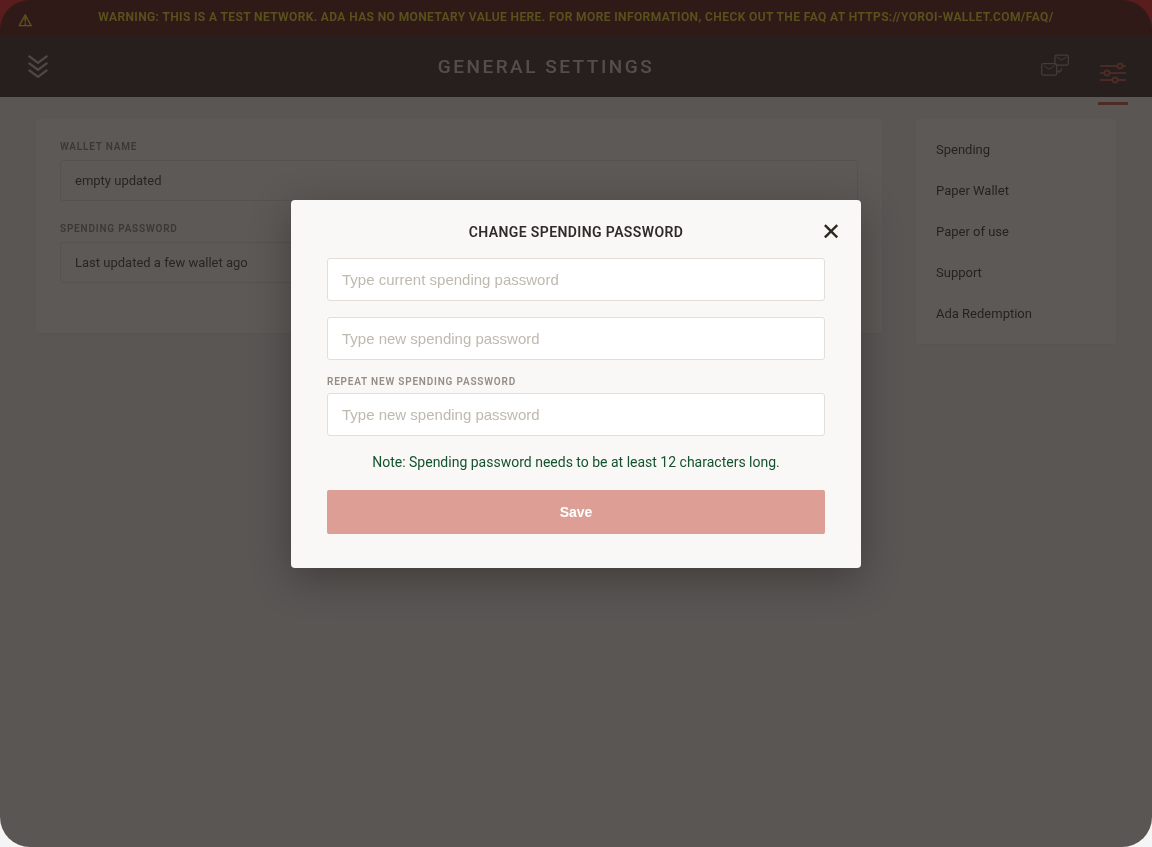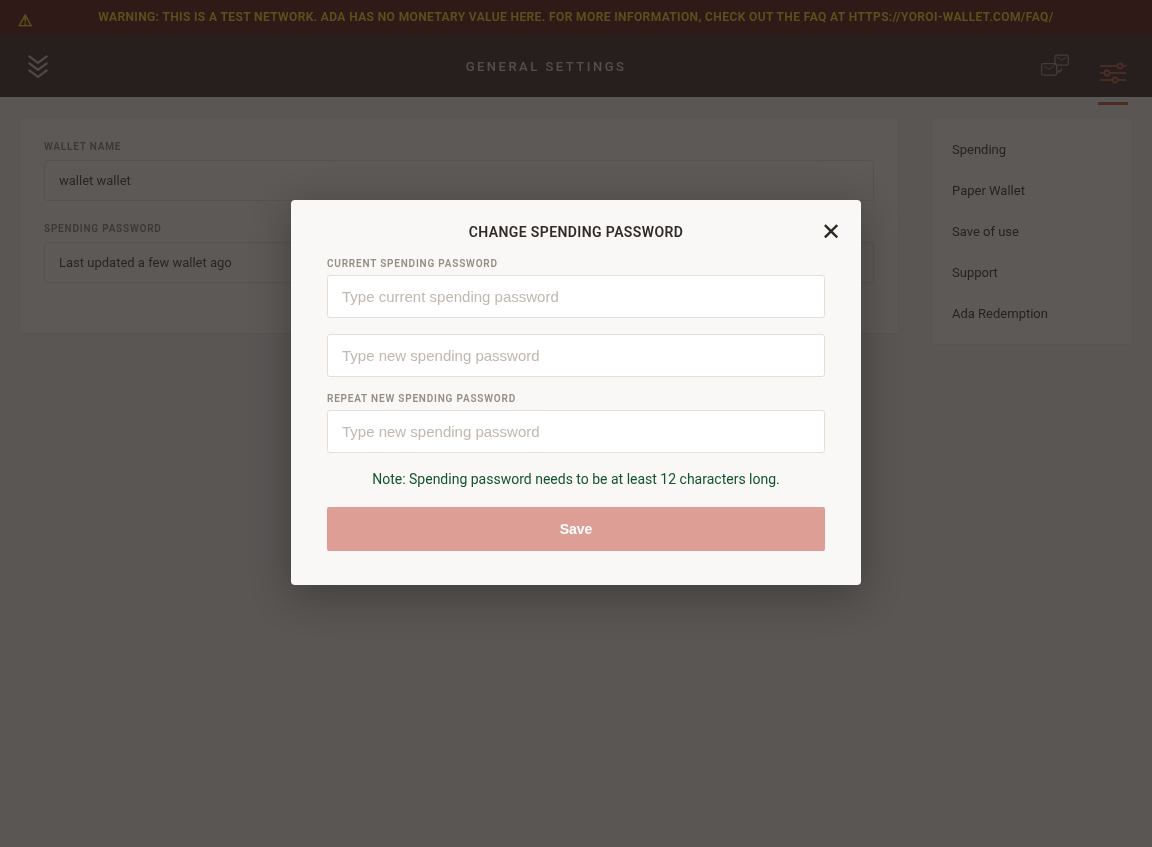--- a/index.html
+++ b/index.html
@@ -36,35 +36,35 @@
     height: 62px;
     display: flex;
     align-items: center;
     justify-content: space-between;
     padding: 0 24px;
     position: relative;
   }
   .topnav .logo svg { width: 28px; height: 28px; }
   .topnav .title {
     color: #dcd7d2;
-    font-size: 13px;
+    font-size: 19px;
     letter-spacing: 2.5px;
     font-weight: 500;
   }
   .topnav .right-icons {
     display: flex;
     gap: 28px;
     align-items: center;
   }
   .topnav .ic { width: 30px; height: 30px; display: flex; align-items: center; justify-content: center; }
   .topnav .settings-ic { border-bottom: 3px solid #c65e4f; padding-bottom: 16px; margin-bottom: -16px; height: 46px; margin-top: 16px;}
 
   .content {
     display: flex;
-    padding: 22px 20px;
+    padding: 22px 36px;
     gap: 34px;
     align-items: flex-start;
   }
 
   .main-panel {
     flex: 1;
     background: #fff;
     border-radius: 3px;
     box-shadow: 0 1px 3px rgba(0,0,0,0.06);
     padding: 22px 24px 28px;
@@ -118,20 +118,21 @@
 
   
   .overlay {
     position: absolute;
     inset: 0;
     background: rgba(30, 25, 22, 0.72);
     display: flex;
     align-items: flex-start;
     justify-content: center;
     padding-top: 200px;
+    border-radius: 30px;
   }
   .modal {
     background: #f9f8f6;
     width: 570px;
     border-radius: 4px;
     padding: 24px 36px 34px;
     position: relative;
     box-shadow: 0 10px 40px rgba(0,0,0,0.3);
   }
   .modal-title {
@@ -231,50 +232,49 @@
     </div>
   </div>
 </div>
 
 <div class="content">
   <div class="main-panel">
 
     <div class="field-group">
       <div class="field-label">WALLET NAME</div>
       <div class="field-box">
-        <span>wallet wallet</span>
+        <span>empty updated</span>
       </div>
     </div>
 
     <div class="field-group">
       <div class="field-label">SPENDING PASSWORD</div>
       <div class="field-box">
         <span>Last updated a few wallet ago</span>
         <span class="change-link">change</span>
       </div>
     </div>
 
   </div>
 
   <div class="side-panel">
     <div class="side-item"><span>Spending</span></div>
     <div class="side-item"><span>Paper Wallet</span></div>
-    <div class="side-item"><span>Save of use</span></div>
+    <div class="side-item"><span>Paper of use</span></div>
     <div class="side-item"><span>Support</span></div>
     <div class="side-item"><span>Ada Redemption</span></div>
   </div>
 </div>
 
 <div class="overlay">
   <div class="modal">
     <div class="modal-title">CHANGE SPENDING PASSWORD</div>
     <button class="modal-close">✕</button>
 
     <div class="modal-field">
-      <div class="modal-label">CURRENT SPENDING PASSWORD</div>
       <input type="password" class="modal-input" placeholder="Type current spending password" style="">
     </div>
 
     <div class="modal-field">
       <input type="password" class="modal-input" placeholder="Type new spending password" style="">
     </div>
 
     <div class="modal-field">
       <div class="modal-label">REPEAT NEW SPENDING PASSWORD</div>
       <input type="password" class="modal-input" placeholder="Type new spending password" style="">

